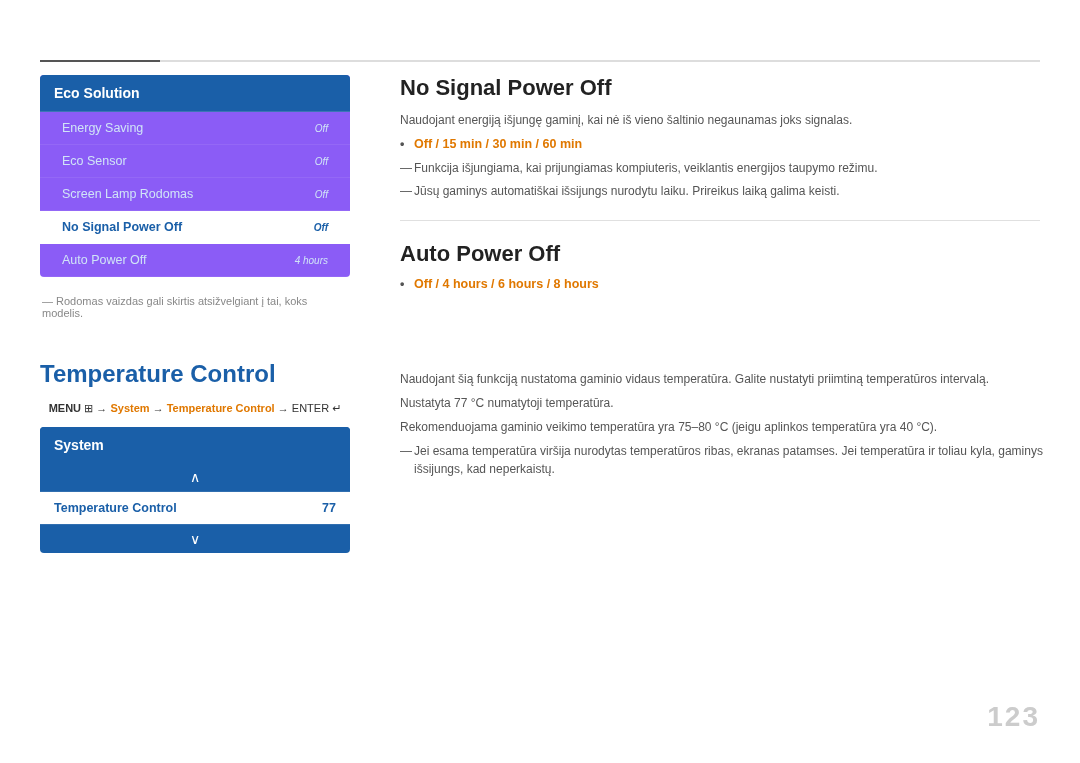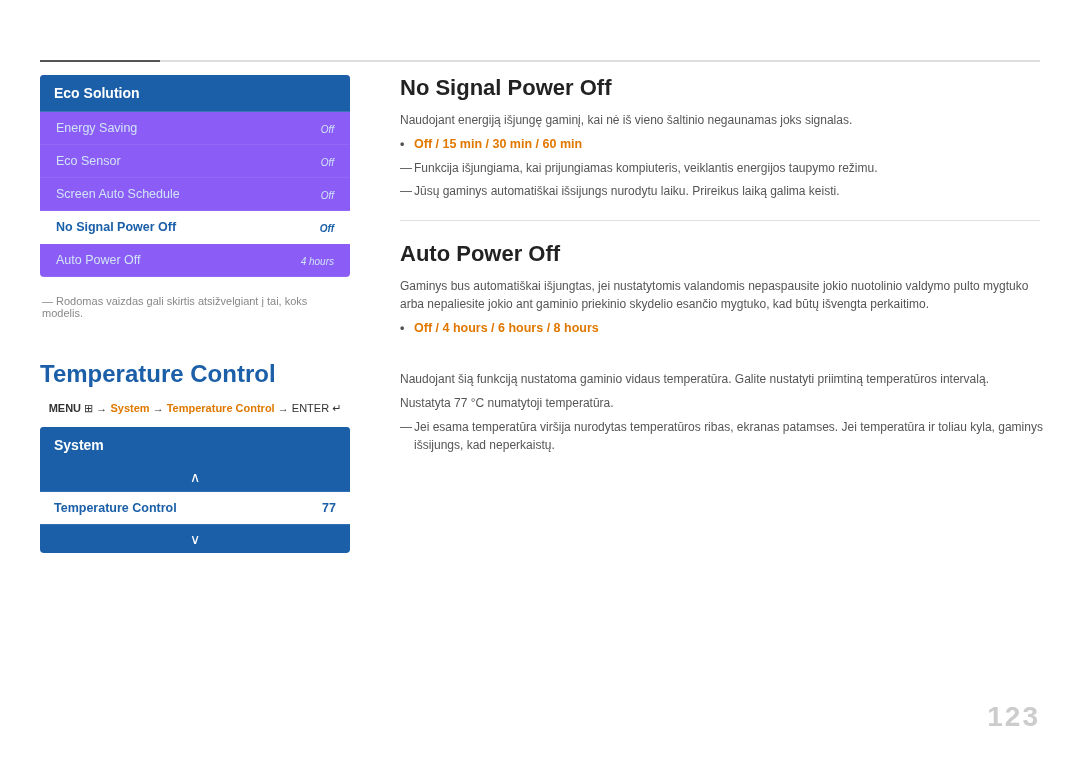--- a/index.html
+++ b/index.html
@@ -43,22 +43,22 @@
       color: #fff;
       font-size: 14px;
       font-weight: bold;
       padding: 10px 14px;
       border-bottom: 1px solid rgba(255,255,255,0.15);
     }
 
     .menu-item {
       display: flex;
       justify-content: space-between;
-      align-items: flex-end;
-      padding: 9px 16px;
+      align-items: center;
+      padding: 9px 22px;
       color: #d0e4f7;
       font-size: 12.5px;
       border-bottom: 1px solid rgba(255,255,255,0.08);
     }
 
     .menu-item.active {
       background: #fff;
       color: #1a5fa8;
       font-weight: bold;
     }
@@ -260,21 +260,21 @@
 
     <div class="menu-item">
       <span>Energy Saving</span>
       <span class="menu-item-value">Off</span>
     </div>
     <div class="menu-item">
       <span>Eco Sensor</span>
       <span class="menu-item-value">Off</span>
     </div>
     <div class="menu-item">
-      <span>Screen Auto Schedule</span>
+      <span>Screen Lamp Rodomas</span>
       <span class="menu-item-value">Off</span>
     </div>
     <div class="menu-item active">
       <span>No Signal Power Off</span>
       <span class="menu-item-value">Off</span>
     </div>
     <div class="menu-item">
       <span>Auto Power Off</span>
       <span class="menu-item-value">4 hours</span>
     </div>
@@ -314,23 +314,23 @@
 <div class="right-col">
   <div class="section-title">No Signal Power Off</div>
   <div class="section-desc">Naudojant energiją išjungę gaminį, kai nė iš vieno šaltinio negaunamas joks signalas.</div>
   <div class="bullet-item">Off / 15 min / 30 min / 60 min</div>
   <div class="dash-item">Funkcija išjungiama, kai prijungiamas kompiuteris, veiklantis energijos taupymo režimu.</div>
   <div class="dash-item">Jūsų gaminys automatiškai išsijungs nurodytu laiku. Prireikus laiką galima keisti.</div>
 
   <div class="divider"></div>
 
   <div class="section-title">Auto Power Off</div>
-  <div class="section-desc">Gaminys bus automatiškai išjungtas, jei nustatytomis valandomis nepaspausite jokio nuotolinio valdymo pulto mygtuko arba nepaliesite jokio ant gaminio priekinio skydelio esančio mygtuko, kad būtų išvengta perkaitimo.</div>
   <div class="bullet-item">Off / 4 hours / 6 hours / 8 hours</div>
 </div>
 
 <div class="right-bottom">
   <div class="right-bottom-desc">Naudojant šią funkciją nustatoma gaminio vidaus temperatūra. Galite nustatyti priimtiną temperatūros intervalą.</div>
   <div class="right-bottom-desc">Nustatyta 77 °C numatytoji temperatūra.</div>
+  <div class="right-bottom-desc">Rekomenduojama gaminio veikimo temperatūra yra 75–80 °C (jeigu aplinkos temperatūra yra 40 °C).</div>
   <div class="dash-item" style="color:#555; margin-top:6px;">Jei esama temperatūra viršija nurodytas temperatūros ribas, ekranas patamses. Jei temperatūra ir toliau kyla, gaminys išsijungs, kad neperkaistų.</div>
 </div>
 
 <div class="page-number">123</div>
 
 </body></html>

